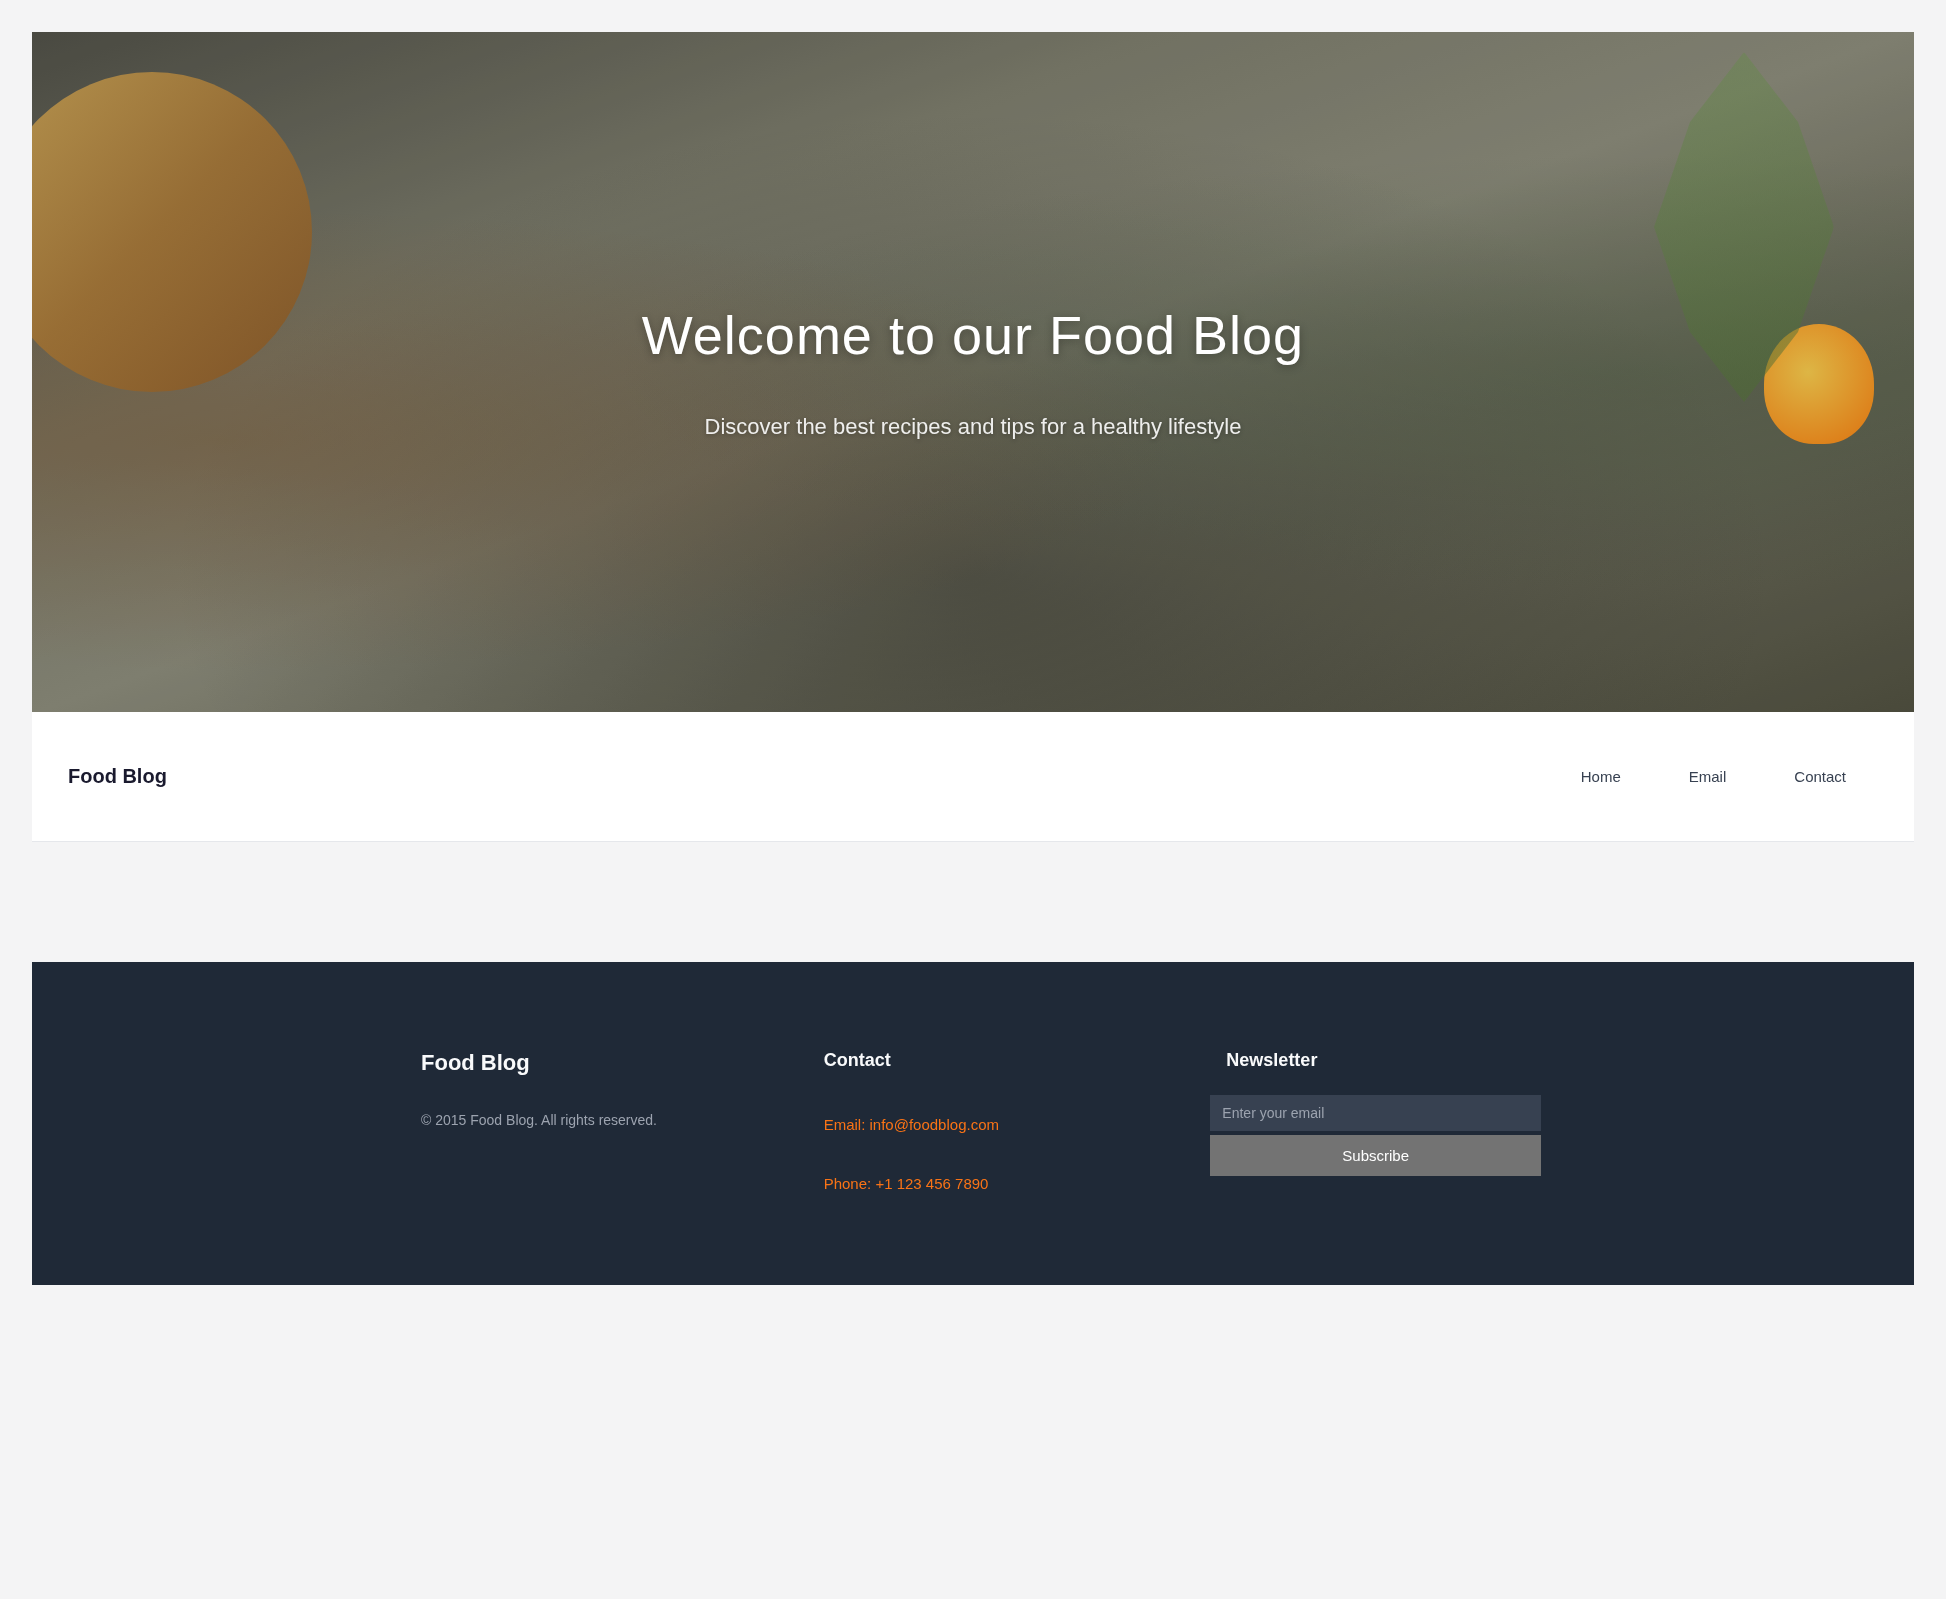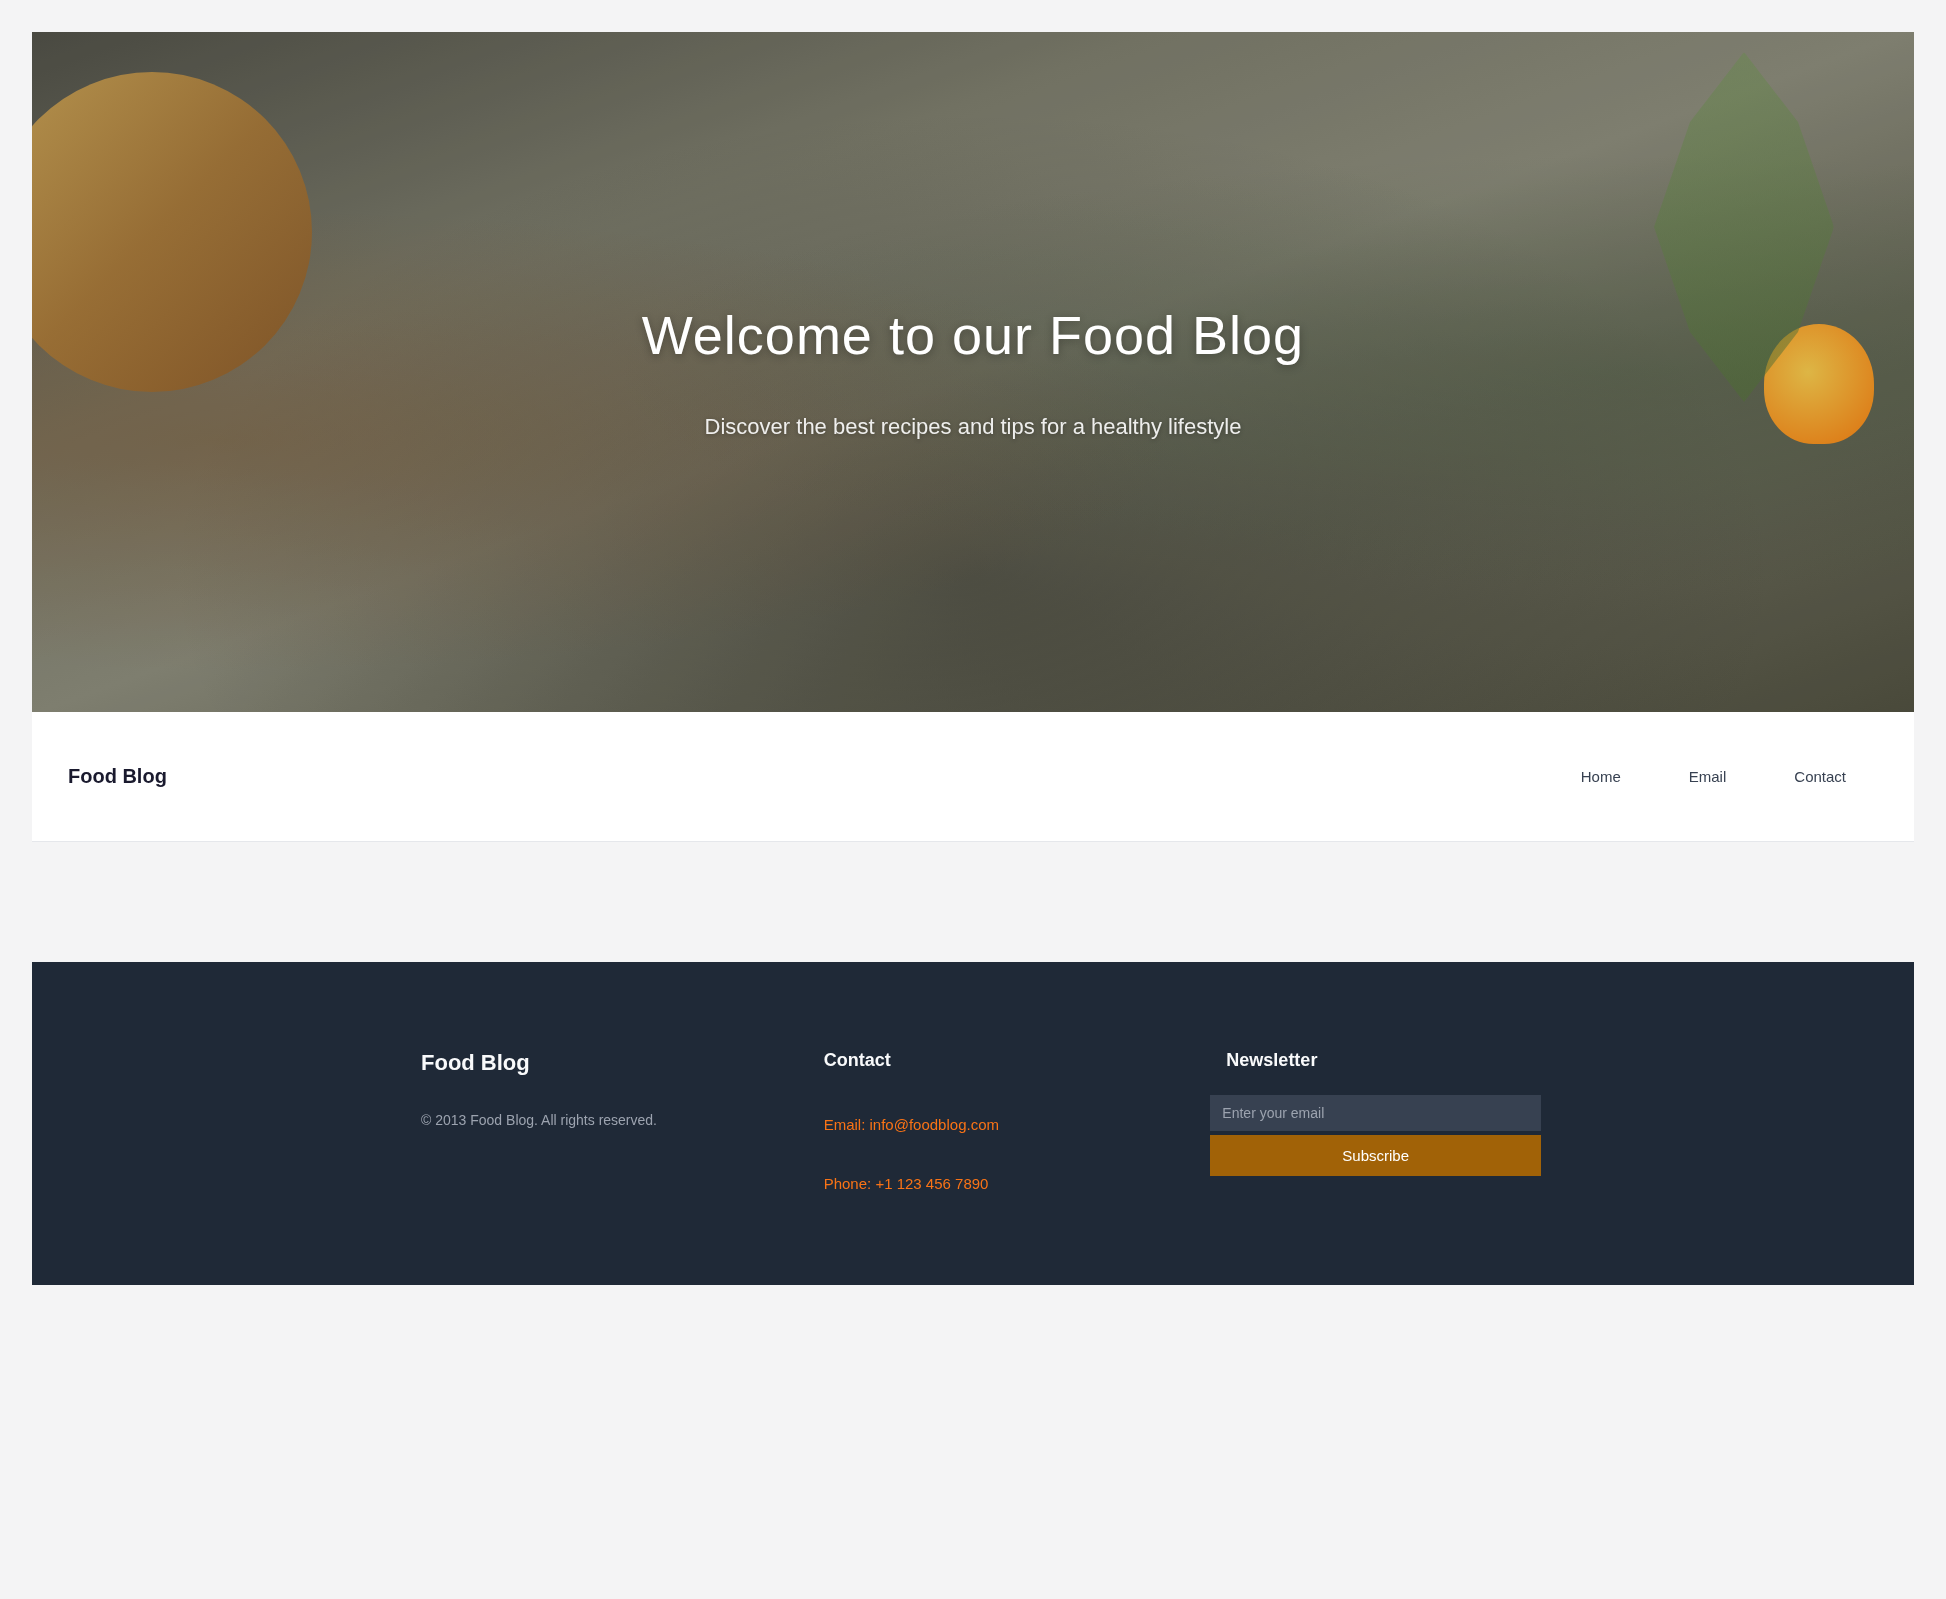--- a/index.html
+++ b/index.html
@@ -158,21 +158,21 @@
       margin-bottom: 4px;
     }
 
     .newsletter-input::placeholder {
       color: #9ca3af;
     }
 
     .newsletter-btn {
       width: 100%;
       padding: 12px;
-      background: #a16207;
+      background: #737373;
       color: #fff;
       border: none;
       font-size: 15px;
       cursor: pointer;
       display: block;
     }
 
     
     .hero-deco {
       position: absolute;
@@ -248,21 +248,21 @@
 
 <main class="main-content">
   
 </main>
 
 <footer>
   <div class="footer-inner">
 
     <div class="footer-col">
       <span class="footer-brand-name">Food Blog</span>
-      <p class="footer-copyright">© 2013 Food Blog. All rights reserved.</p>
+      <p class="footer-copyright">© 2015 Food Blog. All rights reserved.</p>
     </div>
 
     <div class="footer-col">
       <h3 class="footer-heading">Contact</h3>
       <p class="footer-contact-item">Email: info@foodblog.com</p>
       <p class="footer-contact-item">Phone: +1 123 456 7890</p>
     </div>
 
     <div class="footer-col">
       <h3 class="footer-heading">Newsletter</h3>

